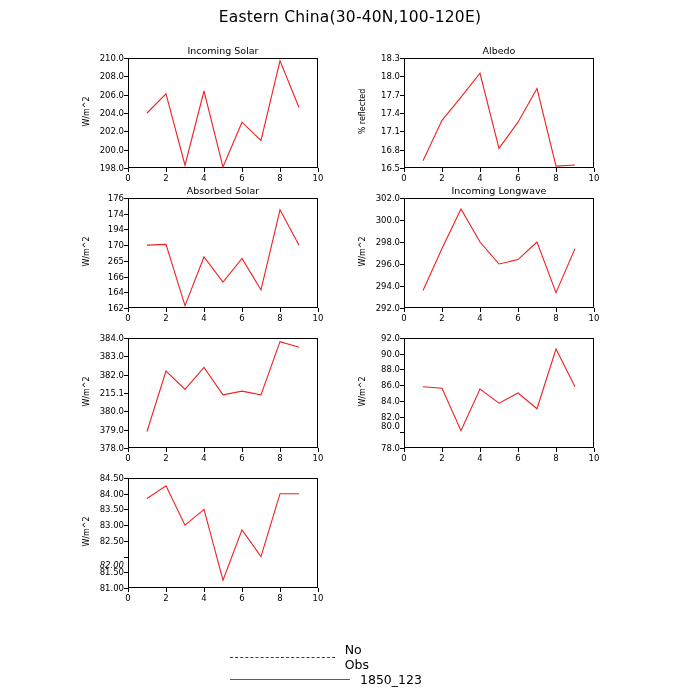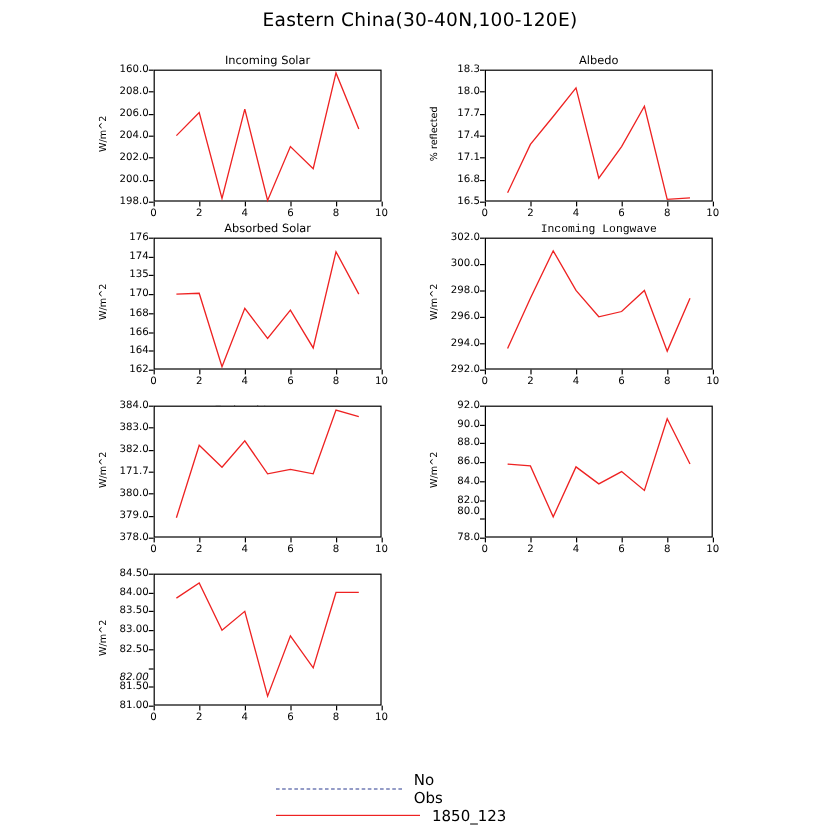--- a/index.html
+++ b/index.html
@@ -121,21 +121,21 @@
         <div class="ytick" style="left: 80px; width: 44px; top: 149.667px;">200.0</div>
         <div class="tickmark-y" style="left: 124px; top: 149.667px; width: 4px;"></div>
         <div class="ytick" style="left: 80px; width: 44px; top: 131.333px;">202.0</div>
         <div class="tickmark-y" style="left: 124px; top: 131.333px; width: 4px;"></div>
         <div class="ytick" style="left: 80px; width: 44px; top: 113px;">204.0</div>
         <div class="tickmark-y" style="left: 124px; top: 113px; width: 4px;"></div>
         <div class="ytick" style="left: 80px; width: 44px; top: 94.6667px;">206.0</div>
         <div class="tickmark-y" style="left: 124px; top: 94.6667px; width: 4px;"></div>
         <div class="ytick" style="left: 80px; width: 44px; top: 76.3333px;">208.0</div>
         <div class="tickmark-y" style="left: 124px; top: 76.3333px; width: 4px;"></div>
-        <div class="ytick" style="left: 80px; width: 44px; top: 58px;">160.0</div>
+        <div class="ytick" style="left: 80px; width: 44px; top: 58px;">210.0</div>
         <div class="tickmark-y" style="left: 124px; top: 58px; width: 4px;"></div>
         <div class="xtick" style="left: 128px; top: 173px;">0</div>
         <div class="tickmark-x" style="left: 128px; top: 168px; height: 4px;"></div>
         <div class="xtick" style="left: 166px; top: 173px;">2</div>
         <div class="tickmark-x" style="left: 166px; top: 168px; height: 4px;"></div>
         <div class="xtick" style="left: 204px; top: 173px;">4</div>
         <div class="tickmark-x" style="left: 204px; top: 168px; height: 4px;"></div>
         <div class="xtick" style="left: 242px; top: 173px;">6</div>
         <div class="tickmark-x" style="left: 242px; top: 168px; height: 4px;"></div>
         <div class="xtick" style="left: 280px; top: 173px;">8</div>
@@ -183,25 +183,25 @@
       <div class="panel" style="left: 0px; top: 0px; width: 700px; height: 700px;">
         <div class="panel-title" style="left: 128px; top: 185px; width: 190px;">Absorbed Solar</div>
         <div class="plotbox" style="left: 128px; top: 198px; width: 190px; height: 110px;"></div>
         <div class="ylabel" style="left: 56px; top: 247px; width: 60px; text-align: center; transform: rotate(-90deg);">W/m^2</div>
         <div class="ytick" style="left: 80px; width: 44px; top: 308px;">162</div>
         <div class="tickmark-y" style="left: 124px; top: 308px; width: 4px;"></div>
         <div class="ytick" style="left: 80px; width: 44px; top: 292.286px;">164</div>
         <div class="tickmark-y" style="left: 124px; top: 292.286px; width: 4px;"></div>
         <div class="ytick" style="left: 80px; width: 44px; top: 276.571px;">166</div>
         <div class="tickmark-y" style="left: 124px; top: 276.571px; width: 4px;"></div>
-        <div class="ytick" style="left: 80px; width: 44px; top: 260.857px;">168</div>
+        <div class="ytick" style="left: 80px; width: 44px; top: 260.857px;">265</div>
         <div class="tickmark-y" style="left: 124px; top: 260.857px; width: 4px;"></div>
         <div class="ytick" style="left: 80px; width: 44px; top: 245.143px;">170</div>
         <div class="tickmark-y" style="left: 124px; top: 245.143px; width: 4px;"></div>
-        <div class="ytick" style="left: 80px; width: 44px; top: 229.429px;">135</div>
+        <div class="ytick" style="left: 80px; width: 44px; top: 229.429px;">194</div>
         <div class="tickmark-y" style="left: 124px; top: 229.429px; width: 4px;"></div>
         <div class="ytick" style="left: 80px; width: 44px; top: 213.714px;">174</div>
         <div class="tickmark-y" style="left: 124px; top: 213.714px; width: 4px;"></div>
         <div class="ytick" style="left: 80px; width: 44px; top: 198px;">176</div>
         <div class="tickmark-y" style="left: 124px; top: 198px; width: 4px;"></div>
         <div class="xtick" style="left: 128px; top: 313px;">0</div>
         <div class="tickmark-x" style="left: 128px; top: 308px; height: 4px;"></div>
         <div class="xtick" style="left: 166px; top: 313px;">2</div>
         <div class="tickmark-x" style="left: 166px; top: 308px; height: 4px;"></div>
         <div class="xtick" style="left: 204px; top: 313px;">4</div>
@@ -210,21 +210,21 @@
         <div class="tickmark-x" style="left: 242px; top: 308px; height: 4px;"></div>
         <div class="xtick" style="left: 280px; top: 313px;">8</div>
         <div class="tickmark-x" style="left: 280px; top: 308px; height: 4px;"></div>
         <div class="xtick" style="left: 318px; top: 313px;">10</div>
         <div class="tickmark-x" style="left: 318px; top: 308px; height: 4px;"></div>
         <svg class="series" width="700" height="700">
           <polyline points="147.00,245.14 166.00,244.36 185.00,305.64 204.00,256.93 223.00,282.07 242.00,258.50 261.00,289.93 280.00,209.79 299.00,245.14" fill="none" stroke="#ee2222" stroke-width="1.1"></polyline>
         </svg>
       </div>
       <div class="panel" style="left: 0px; top: 0px; width: 700px; height: 700px;">
-        <div class="panel-title" style="left: 404px; top: 185px; width: 190px; font-family: Liberation Mono, monospace;">Incoming Longwave</div>
+        <div class="panel-title" style="left: 404px; top: 185px; width: 190px;">Incoming Longwave</div>
         <div class="plotbox" style="left: 404px; top: 198px; width: 190px; height: 110px;"></div>
         <div class="ylabel" style="left: 332px; top: 247px; width: 60px; text-align: center; transform: rotate(-90deg);">W/m^2</div>
         <div class="ytick" style="left: 356px; width: 44px; top: 308px;">292.0</div>
         <div class="tickmark-y" style="left: 400px; top: 308px; width: 4px;"></div>
         <div class="ytick" style="left: 356px; width: 44px; top: 286px;">294.0</div>
         <div class="tickmark-y" style="left: 400px; top: 286px; width: 4px;"></div>
         <div class="ytick" style="left: 356px; width: 44px; top: 264px;">296.0</div>
         <div class="tickmark-y" style="left: 400px; top: 264px; width: 4px;"></div>
         <div class="ytick" style="left: 356px; width: 44px; top: 242px;">298.0</div>
         <div class="tickmark-y" style="left: 400px; top: 242px; width: 4px;"></div>
@@ -251,21 +251,21 @@
       <div class="panel" style="left: 0px; top: 0px; width: 700px; height: 700px;">
         <div class="panel-title" style="left: 128px; top: 325px; width: 190px; margin-top: 12px;">Emitted Longwave</div>
         <div class="plotbox" style="left: 128px; top: 338px; width: 190px; height: 110px;"></div>
         <div class="ylabel" style="left: 56px; top: 387px; width: 60px; text-align: center; transform: rotate(-90deg);">W/m^2</div>
         <div class="ytick" style="left: 80px; width: 44px; top: 448px;">378.0</div>
         <div class="tickmark-y" style="left: 124px; top: 448px; width: 4px;"></div>
         <div class="ytick" style="left: 80px; width: 44px; top: 429.667px;">379.0</div>
         <div class="tickmark-y" style="left: 124px; top: 429.667px; width: 4px;"></div>
         <div class="ytick" style="left: 80px; width: 44px; top: 411.333px;">380.0</div>
         <div class="tickmark-y" style="left: 124px; top: 411.333px; width: 4px;"></div>
-        <div class="ytick" style="left: 80px; width: 44px; top: 393px;">171.7</div>
+        <div class="ytick" style="left: 80px; width: 44px; top: 393px;">215.1</div>
         <div class="tickmark-y" style="left: 124px; top: 393px; width: 4px;"></div>
         <div class="ytick" style="left: 80px; width: 44px; top: 374.667px;">382.0</div>
         <div class="tickmark-y" style="left: 124px; top: 374.667px; width: 4px;"></div>
         <div class="ytick" style="left: 80px; width: 44px; top: 356.333px;">383.0</div>
         <div class="tickmark-y" style="left: 124px; top: 356.333px; width: 4px;"></div>
         <div class="ytick" style="left: 80px; width: 44px; top: 338px;">384.0</div>
         <div class="tickmark-y" style="left: 124px; top: 338px; width: 4px;"></div>
         <div class="xtick" style="left: 128px; top: 453px;">0</div>
         <div class="tickmark-x" style="left: 128px; top: 448px; height: 4px;"></div>
         <div class="xtick" style="left: 166px; top: 453px;">2</div>

